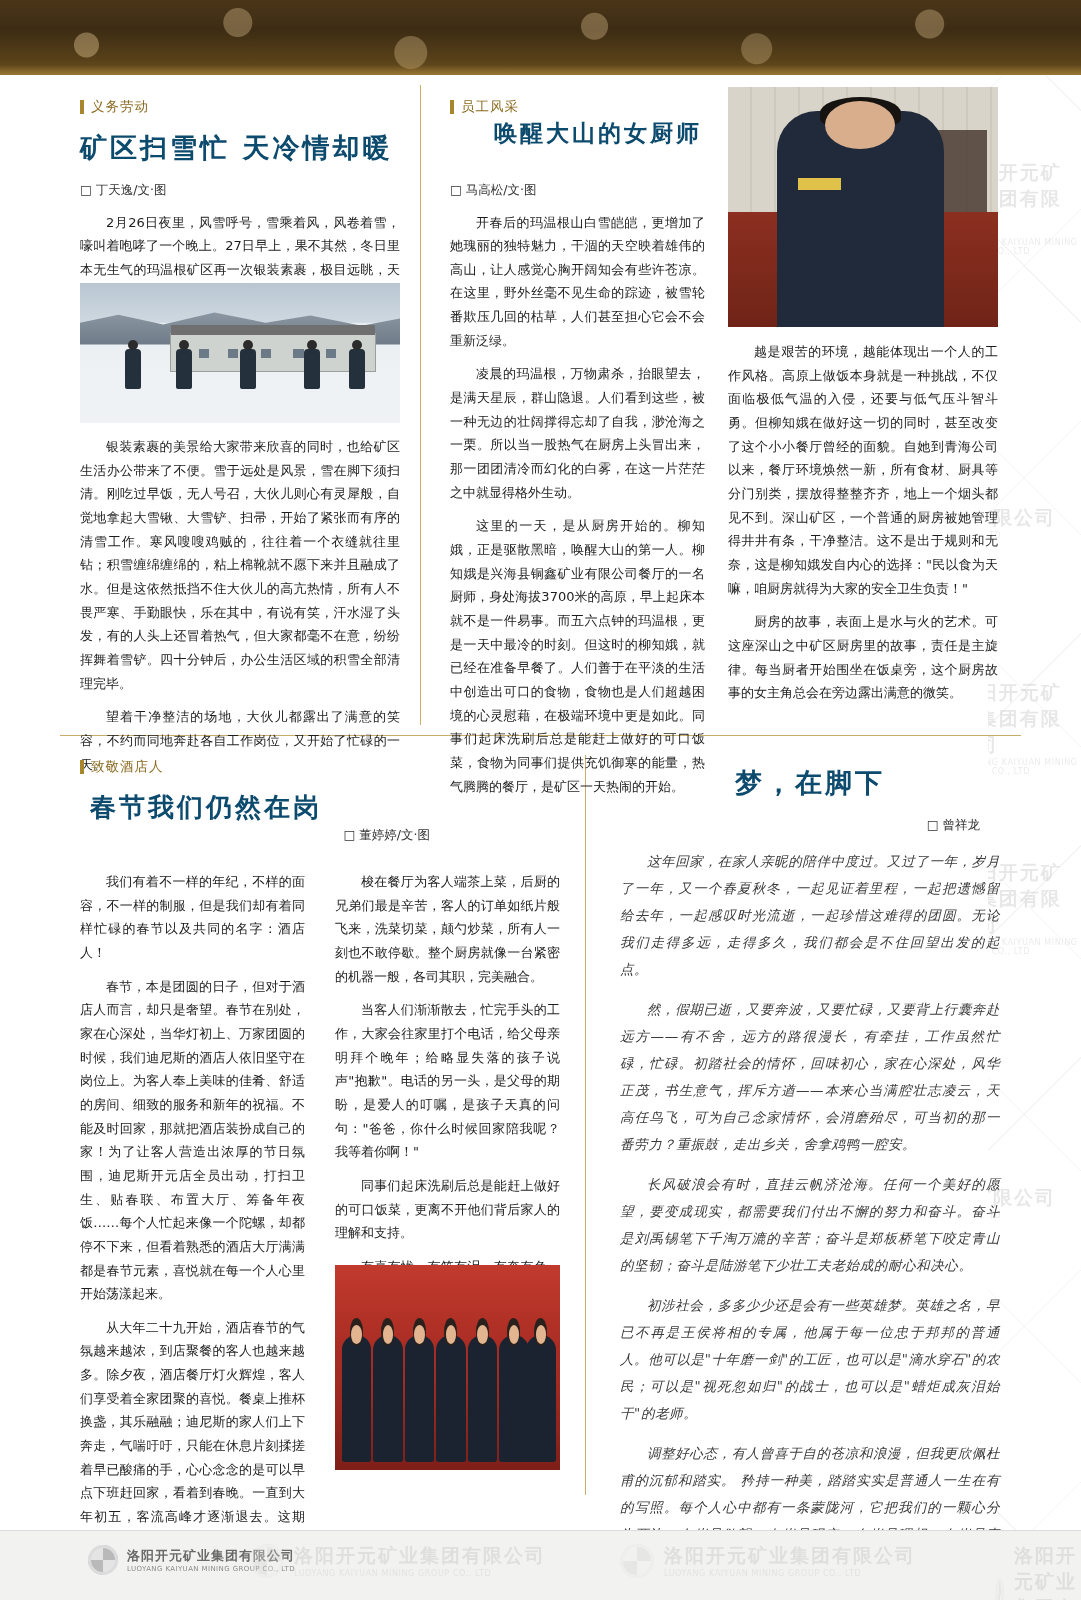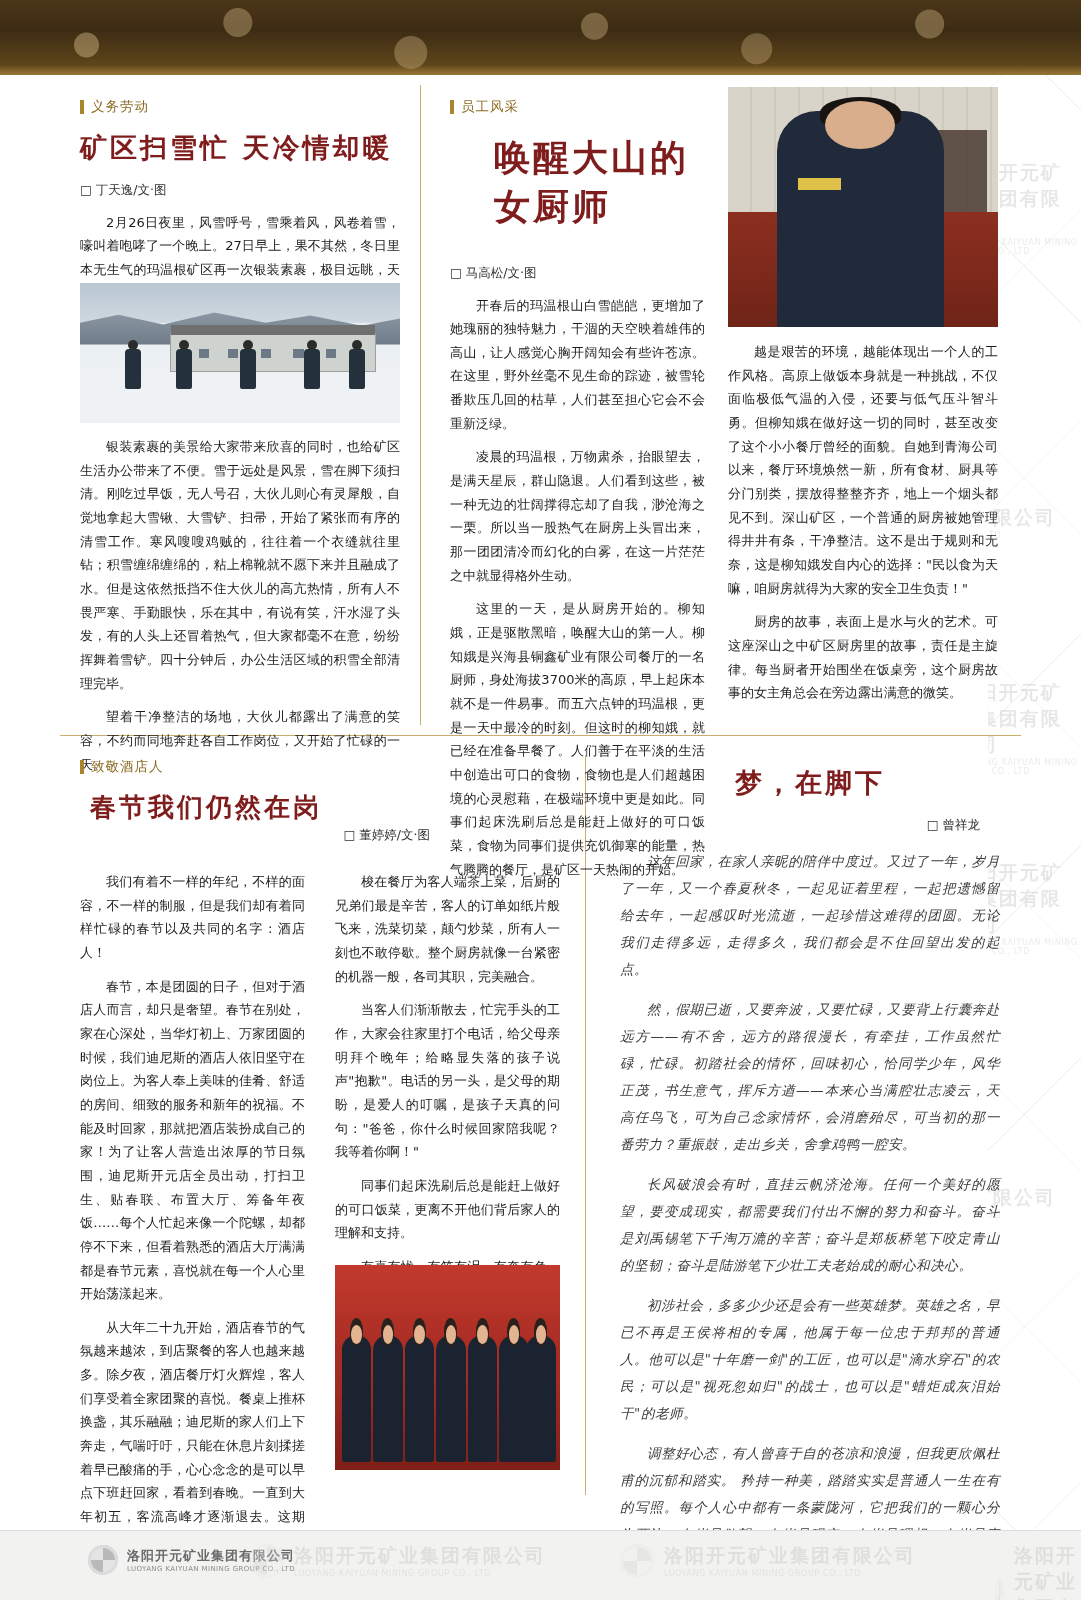--- a/index.html
+++ b/index.html
@@ -40,21 +40,21 @@
   .wmlogo{width:34px;height:34px;border-radius:50%;
     background:conic-gradient(from 0deg,#cfcfcf 0 25%,#efefef 25% 50%,#cfcfcf 50% 75%,#efefef 75% 100%);
     box-shadow:inset 0 0 0 3px #e6e6e6;}
   .wmtxt1{font-size:19px;color:#b9b9b9;letter-spacing:2px;font-weight:bold;}
   .wmtxt2{font-size:8px;color:#c3c3c3;letter-spacing:.6px;}
 
   
   .kicker{font-size:13.5px;color:#8a6a20;letter-spacing:1px;border-left:4px solid #a8862e;padding-left:7px;line-height:1;}
   .headline{
     font-family:"DejaVu Serif","Liberation Serif",serif;
-    font-weight:bold;color:#7f1d1d;letter-spacing:3px;
+    font-weight:bold;color:#0c4a6e;letter-spacing:3px;
   }
   .byline{font-size:12.5px;color:#333;}
   .body{font-size:13px;line-height:1.82;color:#1d1d1d;text-align:justify;text-justify:inter-ideograph;}
   .body p{margin:0 0 10px 0;text-indent:2em;}
   .photo{position:absolute;background:#7d7d7d;overflow:hidden;}
 
   
   .ph-snow{
     background:
       linear-gradient(180deg,#b9c6d2 0%, #cfd8e0 28%, #e9eef2 29%, #f2f5f7 100%);
@@ -224,21 +224,21 @@
     <div class="fig" style="left:84%;"></div>
   </div>
 
   <div class="body" style="position:absolute;left:80px;top:360px;width:320px;">
     <p>银装素裹的美景给大家带来欣喜的同时，也给矿区生活办公带来了不便。雪于远处是风景，雪在脚下须扫清。刚吃过早饭，无人号召，大伙儿则心有灵犀般，自觉地拿起大雪锹、大雪铲、扫帚，开始了紧张而有序的清雪工作。寒风嗖嗖鸡贼的，往往着一个衣缝就往里钻；积雪缠绵缠绵的，粘上棉靴就不愿下来并且融成了水。但是这依然抵挡不住大伙儿的高亢热情，所有人不畏严寒、手勤眼快，乐在其中，有说有笑，汗水湿了头发，有的人头上还冒着热气，但大家都毫不在意，纷纷挥舞着雪铲。四十分钟后，办公生活区域的积雪全部清理完毕。</p>
     <p>望着干净整洁的场地，大伙儿都露出了满意的笑容，不约而同地奔赴各自工作岗位，又开始了忙碌的一天。</p>
   </div>
 
   <div style="position:absolute;left:450px;top:25px;width:255px;">
     <div class="kicker">员工风采</div>
-    <div class="headline" style="font-size:36px;margin-top:20px;padding-left:44px;">唤醒大山的女厨师</div>
+    <div class="headline" style="font-size:23px;margin-top:4px;padding-left:44px;">唤醒大山的女厨师</div>
     <div class="byline" style="margin-top:33px;">□ 马高松/文·图</div>
     <div class="body" style="margin-top:12px;">
       <p>开春后的玛温根山白雪皑皑，更增加了她瑰丽的独特魅力，干涸的天空映着雄伟的高山，让人感觉心胸开阔知会有些许苍凉。在这里，野外丝毫不见生命的踪迹，被雪轮番欺压几回的枯草，人们甚至担心它会不会重新泛绿。</p>
       <p>凌晨的玛温根，万物肃杀，抬眼望去，是满天星辰，群山隐退。人们看到这些，被一种无边的壮阔撑得忘却了自我，渺沧海之一栗。所以当一股热气在厨房上头冒出来，那一团团清冷而幻化的白雾，在这一片茫茫之中就显得格外生动。</p>
       <p>这里的一天，是从厨房开始的。柳知娥，正是驱散黑暗，唤醒大山的第一人。柳知娥是兴海县铜鑫矿业有限公司餐厅的一名厨师，身处海拔3700米的高原，早上起床本就不是一件易事。而五六点钟的玛温根，更是一天中最冷的时刻。但这时的柳知娥，就已经在准备早餐了。人们善于在平淡的生活中创造出可口的食物，食物也是人们超越困境的心灵慰藉，在极端环境中更是如此。同事们起床洗刷后总是能赶上做好的可口饭菜，食物为同事们提供充饥御寒的能量，热气腾腾的餐厅，是矿区一天热闹的开始。</p>
     </div>
   </div>
 
   <div class="photo ph-chef" style="left:728px;top:12px;width:270px;height:240px;">
     <div class="wall"></div>
@@ -283,21 +283,21 @@
     <div class="g" style="left:59%;"></div>
     <div class="g" style="left:73%;"></div>
     <div class="g" style="left:85%;"></div>
   </div>
 
   <div style="position:absolute;left:620px;top:690px;width:380px;">
     <div class="headline" style="font-size:27px;text-align:center;">梦，在脚下</div>
     <div class="byline" style="margin-top:16px;text-align:right;padding-right:20px;">□ 曾祥龙</div>
     <div class="hand" style="margin-top:14px;">
       <p>这年回家，在家人亲昵的陪伴中度过。又过了一年，岁月了一年，又一个春夏秋冬，一起见证着里程，一起把遗憾留给去年，一起感叹时光流逝，一起珍惜这难得的团圆。无论我们走得多远，走得多久，我们都会是不住回望出发的起点。</p>
-      <p>然，假期已逝，又要奔波，又要忙碌，又要背上行囊奔赴远方——有不舍，远方的路很漫长，有牵挂，工作虽然忙碌，忙碌。初踏社会的情怀，回味初心，恰同学少年，风华正茂，书生意气，挥斥方遒——本来心当满腔壮志凌云，天高任鸟飞，可为自己念家情怀，会消磨殆尽，可当初的那一番劳力？重振鼓，走出乡关，舍拿鸡鸭一腔安。</p>
+      <p>然，假期已逝，又要奔波，又要忙碌，又要背上行囊奔赴远方——有不舍，远方的路很漫长，有牵挂，工作虽然忙碌，忙碌。初踏社会的情怀，回味初心，家在心深处，风华正茂，书生意气，挥斥方遒——本来心当满腔壮志凌云，天高任鸟飞，可为自己念家情怀，会消磨殆尽，可当初的那一番劳力？重振鼓，走出乡关，舍拿鸡鸭一腔安。</p>
       <p>长风破浪会有时，直挂云帆济沧海。任何一个美好的愿望，要变成现实，都需要我们付出不懈的努力和奋斗。奋斗是刘禹锡笔下千淘万漉的辛苦；奋斗是郑板桥笔下咬定青山的坚韧；奋斗是陆游笔下少壮工夫老始成的耐心和决心。</p>
       <p>初涉社会，多多少少还是会有一些英雄梦。英雄之名，早已不再是王侯将相的专属，他属于每一位忠于邦邦的普通人。他可以是"十年磨一剑"的工匠，也可以是"滴水穿石"的农民；可以是"视死忽如归"的战士，也可以是"蜡炬成灰泪始干"的老师。</p>
       <p>调整好心态，有人曾喜于自的苍凉和浪漫，但我更欣佩杜甫的沉郁和踏实。 矜持一种美，踏踏实实是普通人一生在有的写照。每个人心中都有一条蒙陇河，它把我们的一颗心分为两边，左岸是欲望，右岸是现实，左岸是理想，右岸是责任感的欲望、祈祷、爱和伤痛是我们记住的，也是感恩的。左岸是梦境，右岸是生活。</p>
 
     </div>
   </div>
 
 </div>
 
 <div class="footer"></div>

